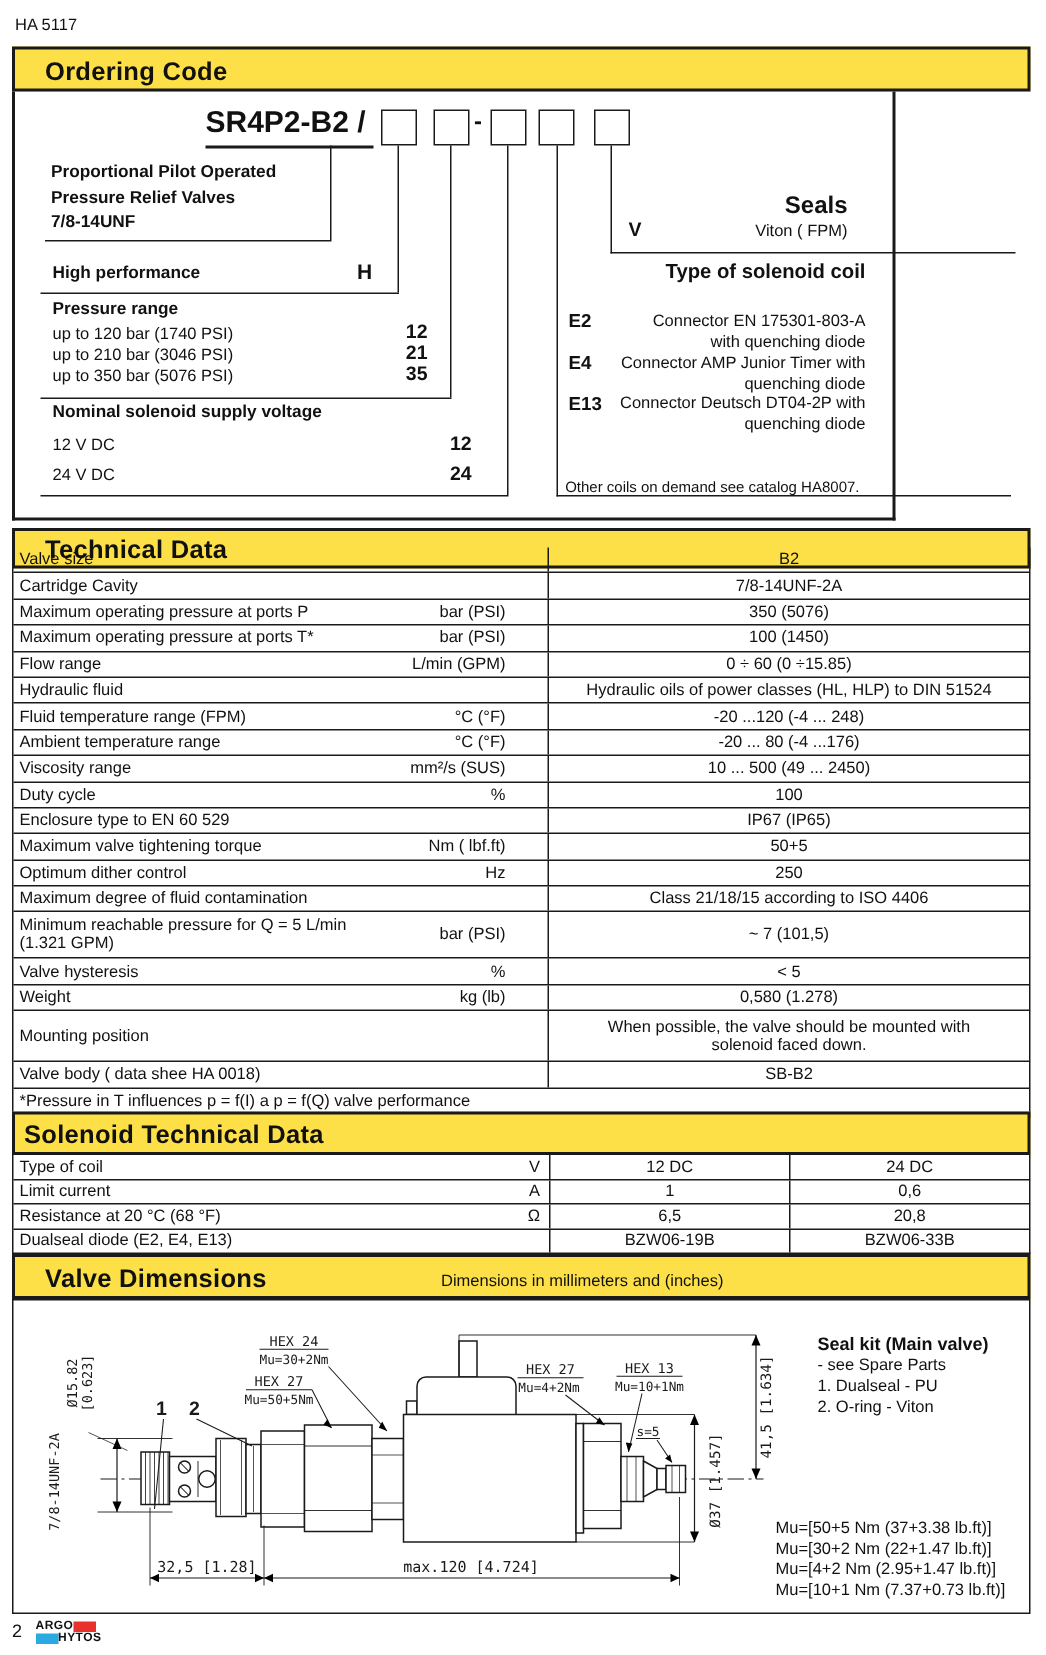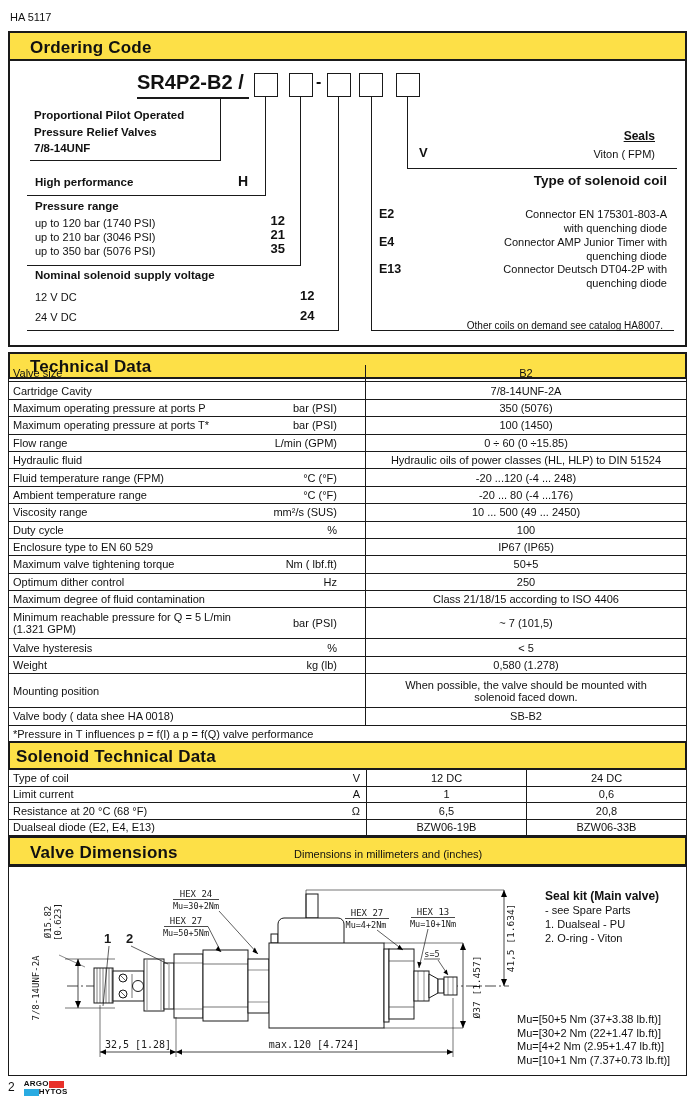--- a/index.html
+++ b/index.html
@@ -5,21 +5,21 @@
   html,body{margin:0;padding:0;background:#fff;}
   #page{position:relative;width:697px;height:1103px;background:#fff;
         font-family:"Liberation Sans",sans-serif;color:#111;overflow:hidden;}
   .abs{position:absolute;}
   .b{font-weight:bold;}
   .pre{white-space:pre-line;}
   
   .secbox{position:absolute;left:8px;width:679px;border:2px solid #1a1a1a;box-sizing:border-box;background:#fde047;}
   .sectitle{font-weight:bold;font-size:17px;letter-spacing:.2px;}
   
-  #ord-content{position:absolute;left:8px;top:61px;width:679px;height:286px;
+  #ord-content{position:absolute;left:8px;top:61px;width:589px;height:286px;
     border-left:2px solid #1a1a1a;border-right:2px solid #1a1a1a;border-bottom:2px solid #1a1a1a;box-sizing:border-box;}
   .ln{position:absolute;background:#1a1a1a;}
   .codebox{position:absolute;width:22px;height:22px;border:1.5px solid #1a1a1a;background:#fff;}
   .ord-sm{font-size:11px;line-height:14px;}
   
   .ttable{position:absolute;left:8px;width:679px;box-sizing:border-box;
     border-left:1.5px solid #1a1a1a;border-right:1.5px solid #1a1a1a;border-bottom:1.5px solid #1a1a1a;font-size:11px;}
   .trow{display:flex;align-items:stretch;min-height:16.4px;border-top:1px solid #1a1a1a;}
   .trow:first-child{border-top:none;}
   .tl{flex:1;padding:1px 4px 1px 4px;display:flex;align-items:center;}
@@ -95,21 +95,21 @@
     <div class="abs b pre" style="left:242px;top:153px;width:33px;text-align:right;font-size:13px;line-height:14px;">12
 21
 35</div>
 
     <div class="abs b" style="left:25px;top:208px;font-size:11.5px;">Nominal solenoid supply voltage</div>
     <div class="abs ord-sm" style="left:25px;top:229px;">12 V DC</div>
     <div class="abs b" style="left:290px;top:227px;font-size:13px;">12</div>
     <div class="abs ord-sm" style="left:25px;top:249px;">24 V DC</div>
     <div class="abs b" style="left:290px;top:247px;font-size:13px;">24</div>
 
-    <div class="abs b" style="right:30px;top:68px;font-size:12px;text-decoration:underline;">Seals</div>
+    <div class="abs b" style="right:30px;top:68px;font-size:16px;">Seals</div>
     <div class="abs b" style="left:409px;top:84px;font-size:13px;">V</div>
     <div class="abs ord-sm" style="right:30px;top:86px;">Viton ( FPM)</div>
 
     <div class="abs b" style="right:18px;top:112px;font-size:13.5px;">Type of solenoid coil</div>
 
     <div class="abs b" style="left:369px;top:146px;font-size:12.5px;">E2</div>
     <div class="abs pre ord-sm" style="right:18px;top:147px;text-align:right;line-height:13.5px;">Connector EN 175301-803-A
 with quenching diode</div>
 
     <div class="abs b" style="left:369px;top:174px;font-size:12.5px;">E4</div>

